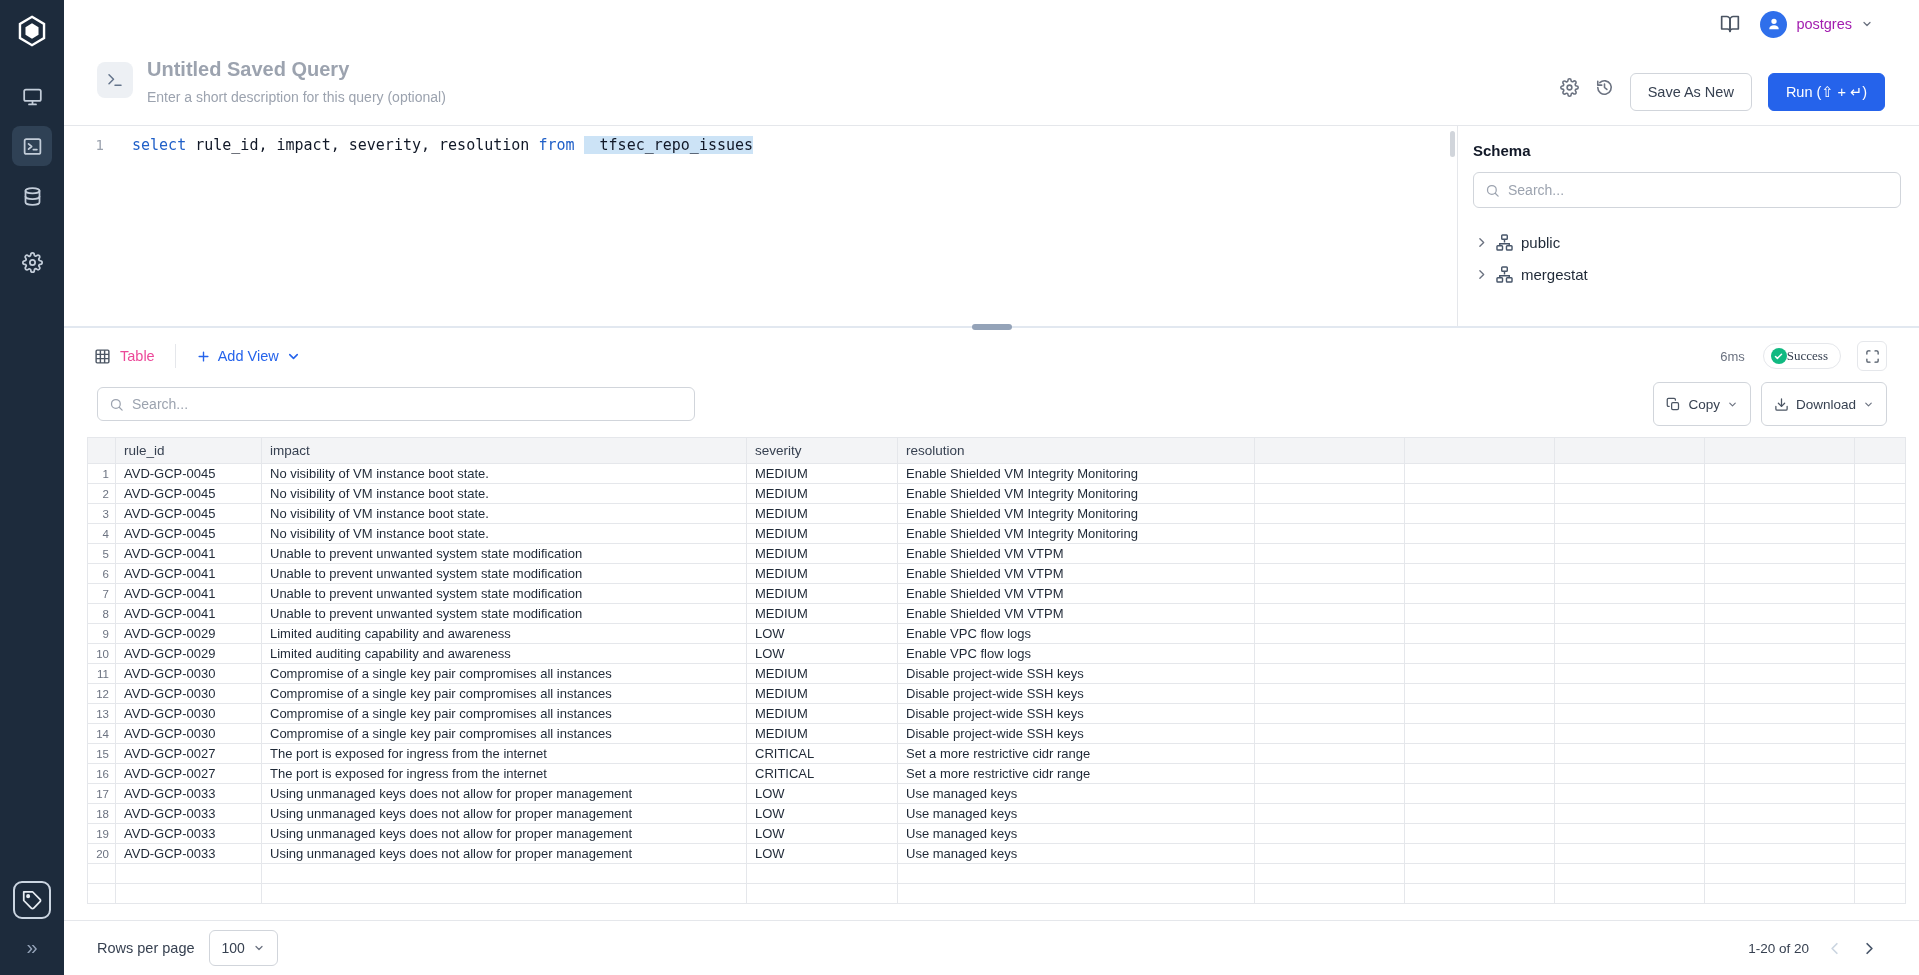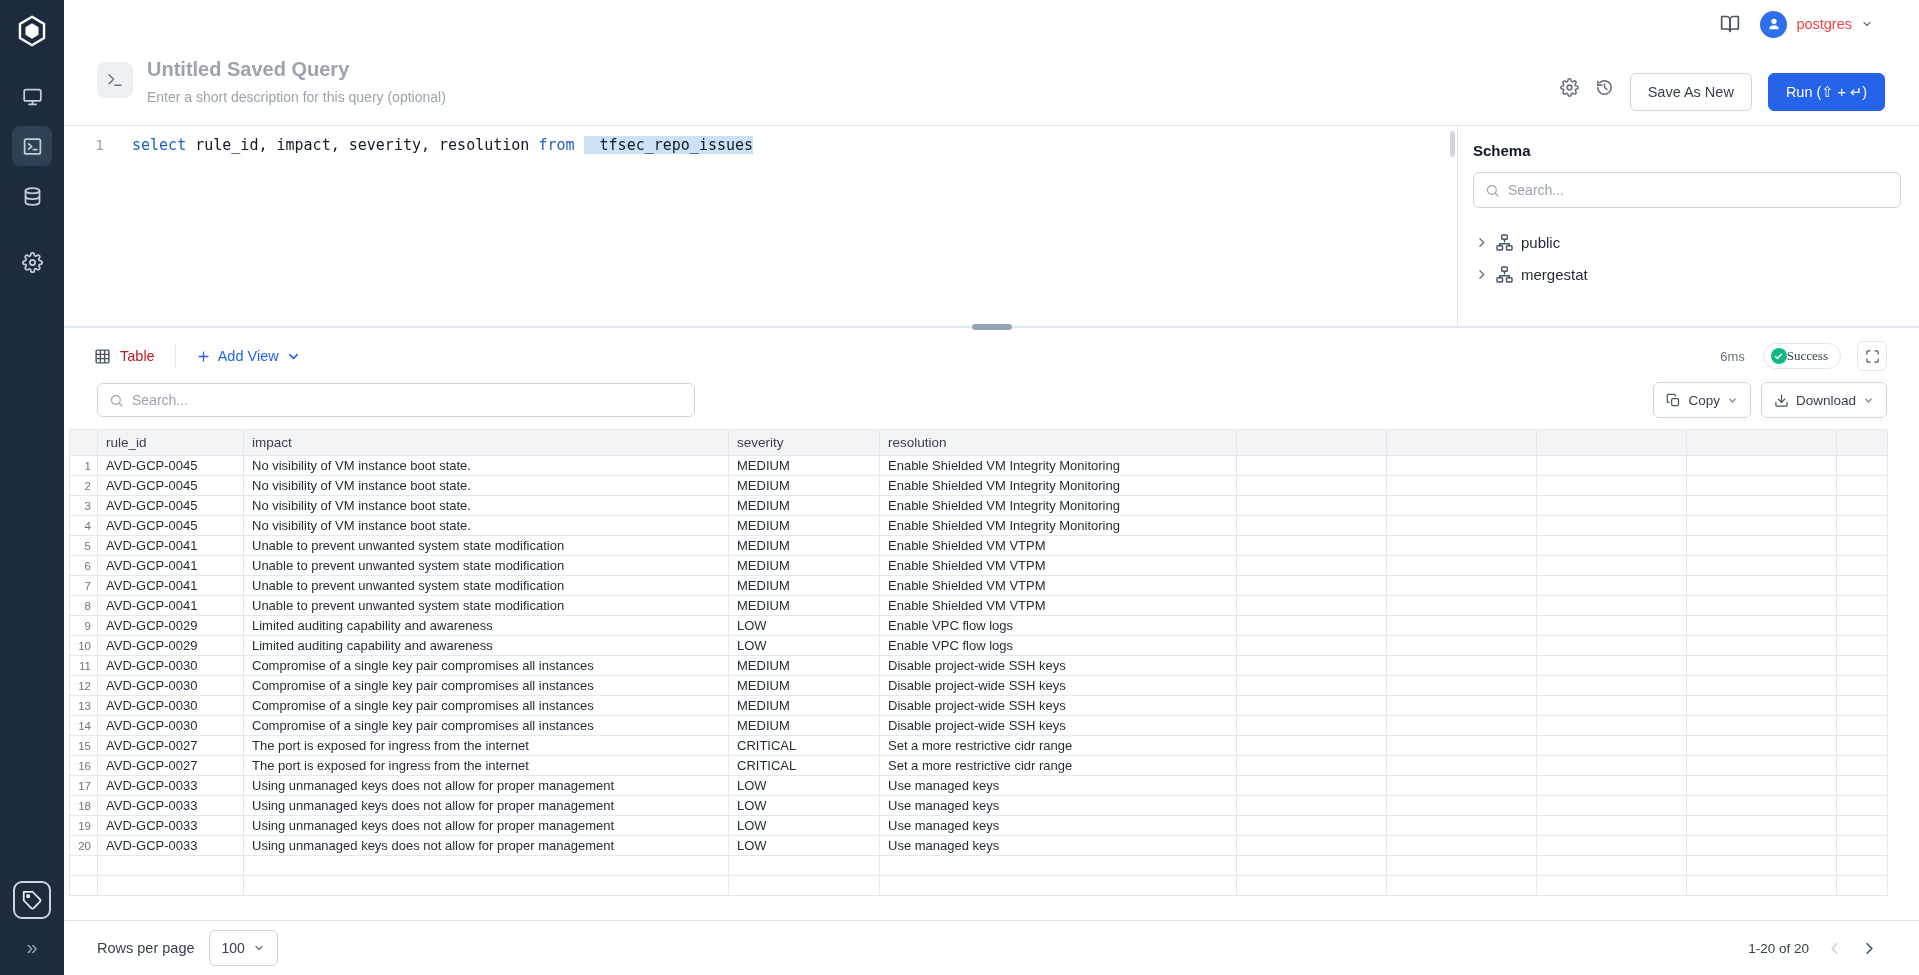--- a/index.html
+++ b/index.html
@@ -23,21 +23,21 @@
   
   .main { flex: 1; display: flex; flex-direction: column; background: #fff; min-width: 0; }
 
   
   .topbar { height: 48px; display: flex; align-items: center; justify-content: flex-end; gap: 20px; padding-right: 46px; flex-shrink: 0; }
   .icon-btn { background: transparent; border: 0; color: #4b5563; cursor: pointer; display: flex; align-items: center; }
   .icon-btn svg { width: 20px; height: 20px; }
   .user-menu { display: flex; align-items: center; gap: 9px; cursor: pointer; }
   .avatar { width: 27px; height: 27px; border-radius: 50%; background: #2f6feb; display: flex; align-items: center; justify-content: center; }
   .avatar svg { width: 16px; height: 16px; }
-  .user-name { font-size: 14.5px; color: #ef4444; font-weight: 500; }
+  .user-name { font-size: 14.5px; color: #a21caf; font-weight: 500; }
   .chev { width: 12px; height: 12px; color: #6b7280; }
 
   
   .query-header { display: flex; justify-content: space-between; align-items: flex-start; padding: 10px 34px 14px 33px; flex-shrink: 0; }
   .qh-left { display: flex; gap: 14px; }
   .qh-iconbox { width: 36px; height: 36px; background: #edf0f4; border-radius: 8px; color: #64748b; display: flex; align-items: center; justify-content: center; margin-top: 4px; }
   .qh-iconbox svg { width: 18px; height: 18px; }
   .qh-title { font-size: 20px; font-weight: 700; color: #9ca3af; cursor: text; }
   .qh-desc { font-size: 14px; color: #9ca3af; margin-top: 8px; cursor: text; }
   .qh-actions { display: flex; align-items: center; gap: 16px; margin-top: 6px; }
@@ -68,44 +68,44 @@
   .tree-item .ticon { width: 19px; height: 19px; color: #475569; flex-shrink: 0; }
   .tree-label { font-size: 15px; color: #1f2937; }
 
   
   .resizer { position: relative; height: 0; border-top: 2px solid #e2e8f0; flex-shrink: 0; }
   .resizer .handle { position: absolute; top: -4px; left: 50%; transform: translateX(-50%); width: 40px; height: 6px; border-radius: 4px; background: #94a3b8; cursor: row-resize; }
 
   
   .results { flex: 1; display: flex; flex-direction: column; min-height: 0; }
   .results-toolbar { display: flex; align-items: center; padding: 13px 32px 9px 30px; flex-shrink: 0; }
-  .tab { display: flex; align-items: center; gap: 9px; font-size: 14.5px; color: #b91c1c; cursor: pointer; }
+  .tab { display: flex; align-items: center; gap: 9px; font-size: 14.5px; color: #ec4899; cursor: pointer; }
   .tab svg { width: 17px; height: 17px; color: #4b5563; }
   .vdiv { width: 1px; height: 24px; background: #e5e7eb; margin: 0 20px; }
   .add-view { display: flex; align-items: center; gap: 7px; color: #2563eb; font-size: 14.5px; background: transparent; border: 0; cursor: pointer; font-family: "Liberation Sans", sans-serif; }
   .add-view svg { width: 15px; height: 15px; }
   .add-view .chev { color: #2563eb; }
   .tb-spacer { flex: 1; }
   .duration { font-size: 13px; color: #6b7280; margin-right: 18px; }
   .status-pill { display: flex; align-items: flex-end; gap: 0; border: 1px solid #e5e7eb; border-radius: 999px; padding: 4px 12px 4px 7px; background: #fff; margin-right: 16px; font-family: Liberation Serif, serif; }
   .check-circle { width: 16px; height: 16px; border-radius: 50%; background: #10b981; display: flex; align-items: center; justify-content: center; }
   .check-circle svg { width: 9px; height: 9px; color: #fff; }
   .status-text { font-size: 13px; color: #374151; }
   .sq-btn { width: 30px; height: 30px; border: 1px solid #e5e7eb; border-radius: 6px; background: #fff; color: #4b5563; display: flex; align-items: center; justify-content: center; cursor: pointer; }
   .sq-btn svg { width: 15px; height: 15px; }
 
   .search-row { display: flex; justify-content: space-between; align-items: center; padding: 2px 32px 11px 33px; flex-shrink: 0; }
   .search-row .searchbox { width: 598px; height: 34px; }
   .action-btns { display: flex; gap: 10px; }
-  .mini-btn { display: flex; align-items: center; gap: 7px; height: 36px; padding: 0 12px; border: 1px solid #d1d5db; border-radius: 6px; background: #fff; font-size: 13.5px; color: #374151; cursor: pointer; font-family: "Liberation Sans", sans-serif; }
+  .mini-btn { display: flex; align-items: center; gap: 7px; height: 44px; padding: 0 12px; border: 1px solid #d1d5db; border-radius: 6px; background: #fff; font-size: 13.5px; color: #374151; cursor: pointer; font-family: "Liberation Sans", sans-serif; }
   .mini-btn svg.ic { width: 15px; height: 15px; color: #4b5563; }
   .mini-btn .chev { width: 11px; height: 11px; }
 
   
-  .table-wrap { padding-left: 5px; flex-shrink: 0; overflow: hidden; }
+  .table-wrap { padding-left: 23px; flex-shrink: 0; overflow: hidden; }
   table { border-collapse: collapse; table-layout: fixed; width: 1818px; }
   th, td { border: 1px solid #e5e7eb; overflow: hidden; white-space: nowrap; text-overflow: clip; }
   th { background: #f3f4f6; font-weight: 400; font-size: 13.5px; color: #374151; text-align: left; height: 26px; padding: 2px 8px; }
   td { height: 20px; padding: 1px 8px; font-size: 13px; color: #1f2937; background: #fff; }
   td.rownum, th.rownum { text-align: right; color: #6b7280; font-size: 11.5px; padding-right: 6px; }
 
   
   .results-footer { margin-top: auto; border-top: 1px solid #e5e7eb; display: flex; align-items: center; justify-content: space-between; padding: 9px 40px 9px 33px; flex-shrink: 0; gap: 23px; }
   .rpp { display: flex; align-items: center; gap: 14px; }
   .rpp-label { font-size: 14.5px; color: #374151; }

